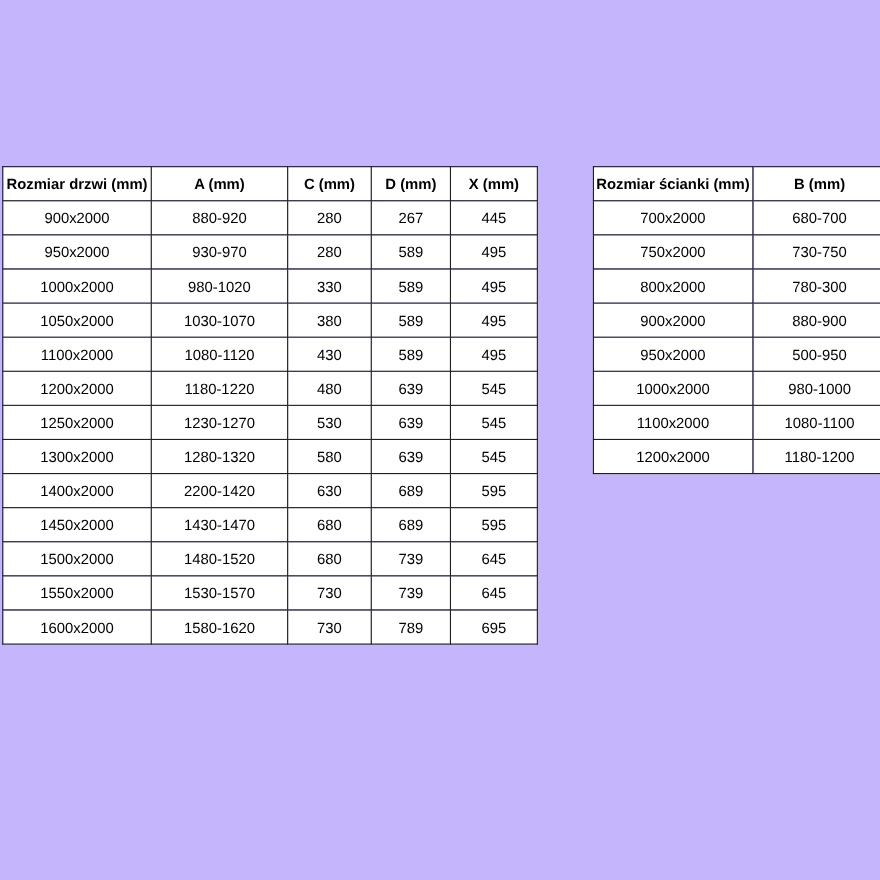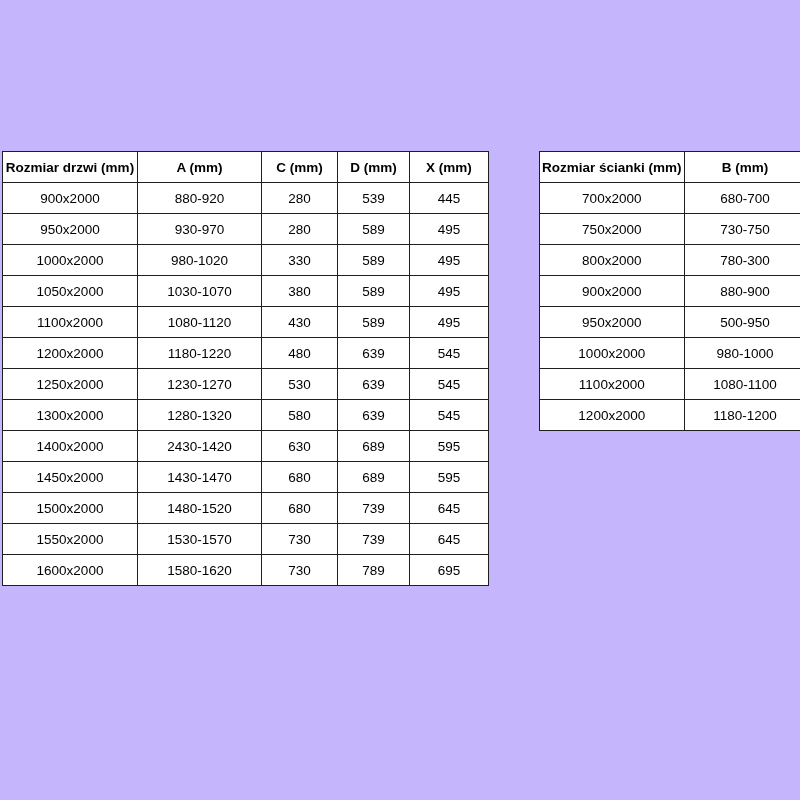--- a/index.html
+++ b/index.html
@@ -63,21 +63,21 @@
           <th>C (mm)</th>
           <th>D (mm)</th>
           <th>X (mm)</th>
         </tr>
       </thead>
       <tbody>
         <tr>
           <td>900x2000</td>
           <td>880-920</td>
           <td>280</td>
-          <td>539</td>
+          <td>267</td>
           <td>445</td>
         </tr>
         <tr>
           <td>950x2000</td>
           <td>930-970</td>
           <td>280</td>
           <td>589</td>
           <td>495</td>
         </tr>
         <tr>
@@ -117,21 +117,21 @@
         </tr>
         <tr>
           <td>1300x2000</td>
           <td>1280-1320</td>
           <td>580</td>
           <td>639</td>
           <td>545</td>
         </tr>
         <tr>
           <td>1400x2000</td>
-          <td>2430-1420</td>
+          <td>2200-1420</td>
           <td>630</td>
           <td>689</td>
           <td>595</td>
         </tr>
         <tr>
           <td>1450x2000</td>
           <td>1430-1470</td>
           <td>680</td>
           <td>689</td>
           <td>595</td>

